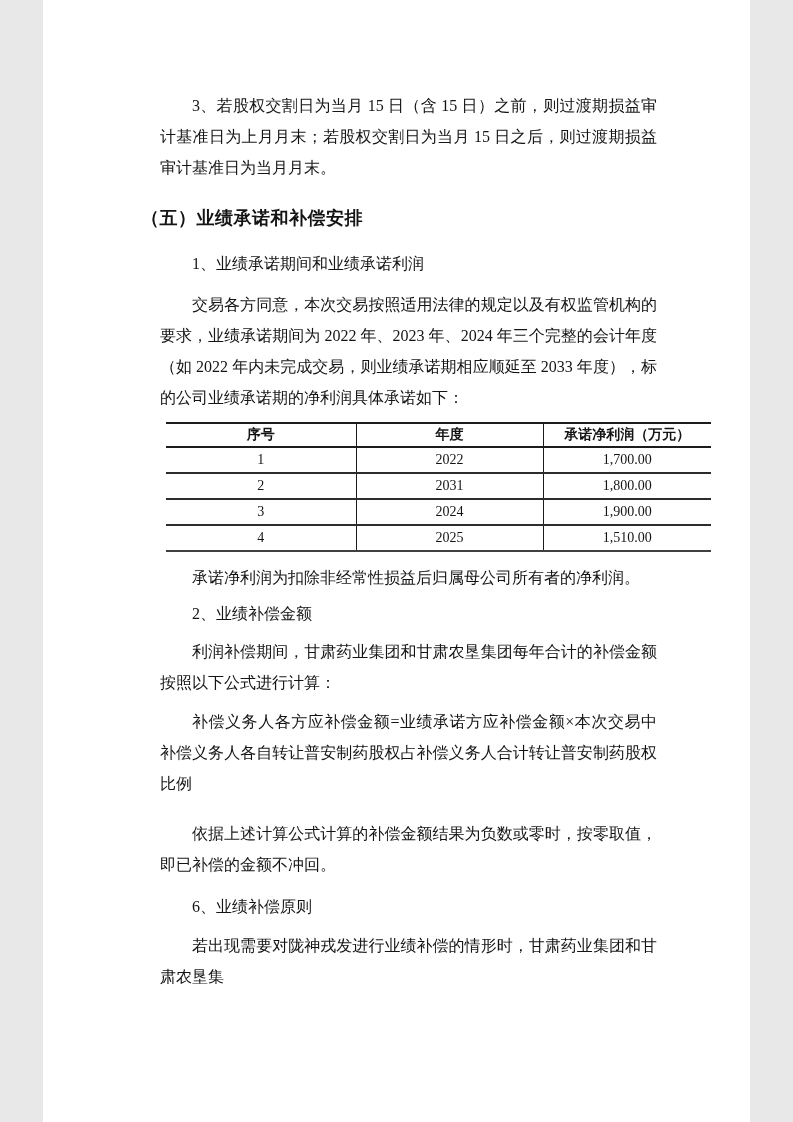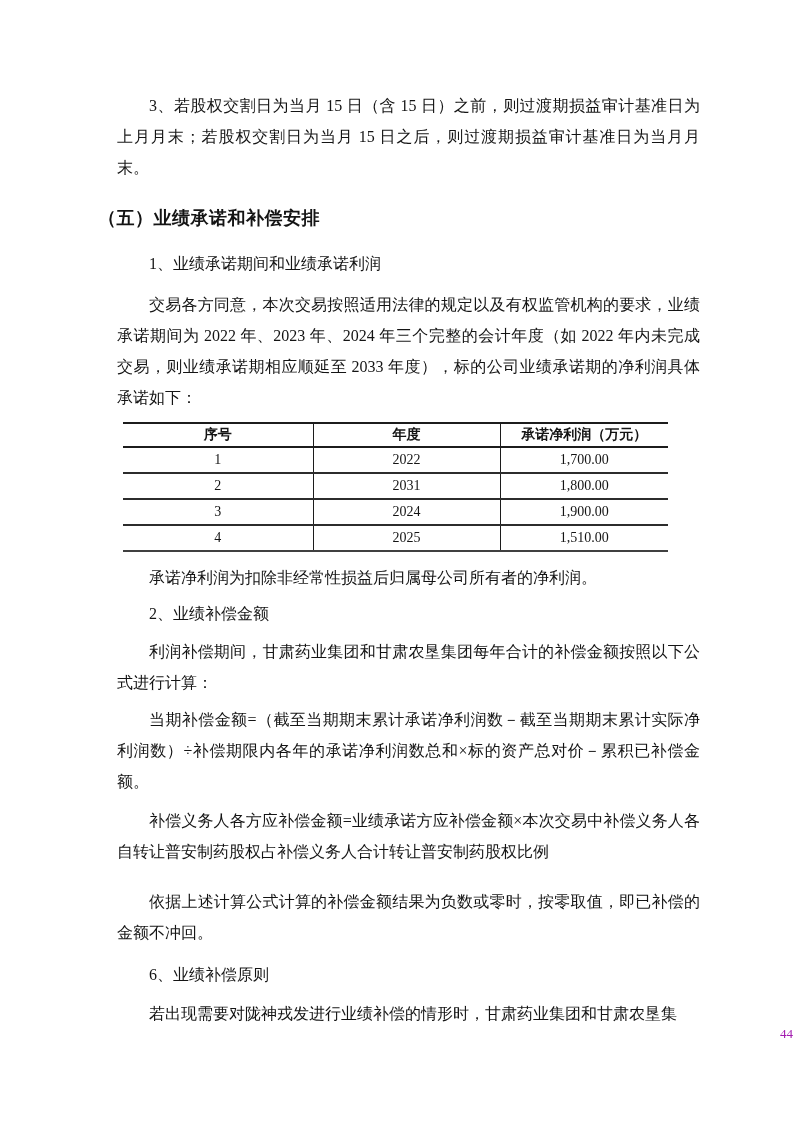--- a/index.html
+++ b/index.html
@@ -1,18 +1,18 @@
 <!DOCTYPE html>
 <html lang="zh"><head>
 <meta charset="utf-8">
 <style>
   html, body { margin: 0; padding: 0; background: #e8e8e8; }
   .page {
     position: relative;
-    width: 793px;
+    width: 707px;
     height: 1122px;
     margin: 0 auto;
     background: #ffffff;
     color: #141414;
     font-family: "Liberation Serif", "DejaVu Serif", serif;
     overflow: hidden;
   }
   .content {
     position: absolute;
     left: 117px;
@@ -137,21 +137,20 @@
         </tbody>
       </table>
     </div>
 
     <p class="para p-note">承诺净利润为扣除非经常性损益后归属母公司所有者的净利润。</p>
 
     <p class="para item-title p-item2">2、业绩补偿金额</p>
 
     <p class="para p-profit">利润补偿期间，甘肃药业集团和甘肃农垦集团每年合计的补偿金额按照以下公式进行计算：</p>
 
-    <p class="para p-formula">当期补偿金额=（截至当期期末累计承诺净利润数－截至当期期末累计实际净利润数）÷补偿期限内各年的承诺净利润数总和×标的资产总对价－累积已补偿金额。</p>
 
     <p class="para p-obligor">补偿义务人各方应补偿金额=业绩承诺方应补偿金额×本次交易中补偿义务人各自转让普安制药股权占补偿义务人合计转让普安制药股权比例</p>
 
     <p class="para p-zero">依据上述计算公式计算的补偿金额结果为负数或零时，按零取值，即已补偿的金额不冲回。</p>
 
     <p class="para item-title p-item3">6、业绩补偿原则</p>
 
     <p class="para p-if">若出现需要对陇神戎发进行业绩补偿的情形时，甘肃药业集团和甘肃农垦集</p>
   </div>
 

